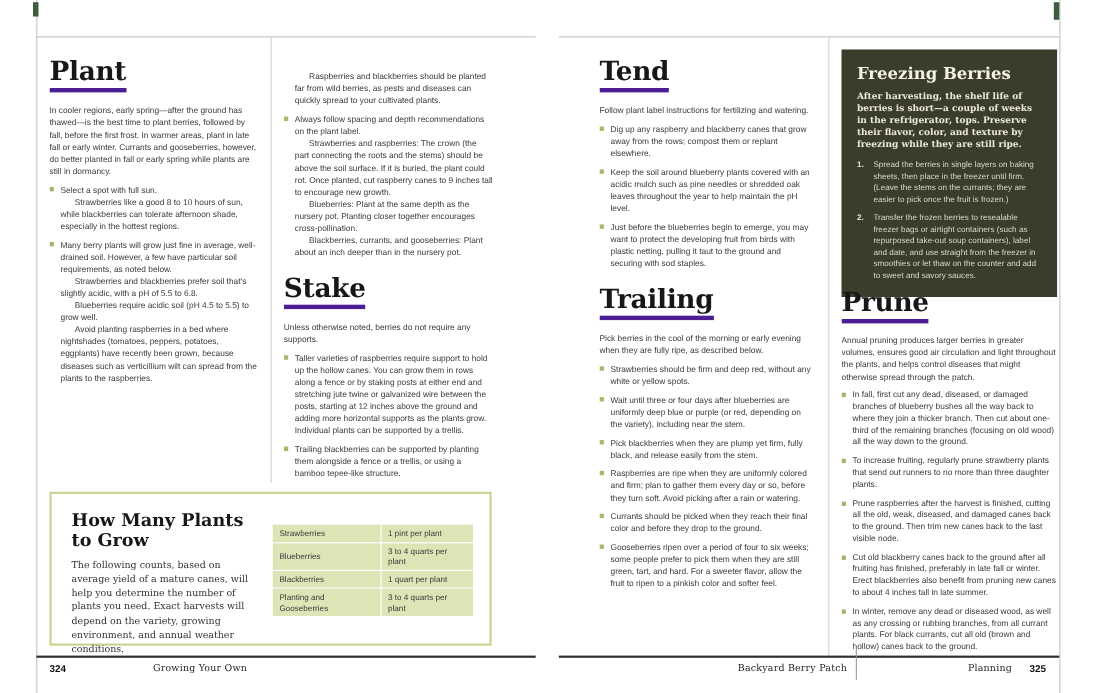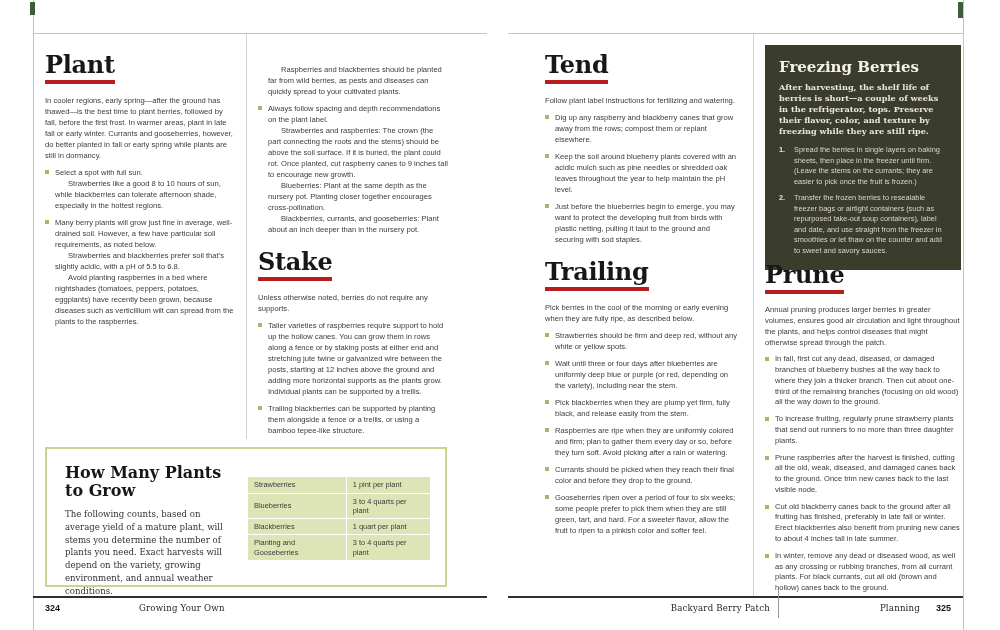--- a/index.html
+++ b/index.html
@@ -7,21 +7,21 @@
           font-family:"Liberation Sans",sans-serif;color:#3b3b3b;}
   
   .vrule{position:absolute;width:1px;background:#c4c4c4;}
   .hrule{position:absolute;height:1px;background:#c4c4c4;}
   .frule{position:absolute;height:2px;background:#2f2f2f;}
   .tick{position:absolute;background:#3e5c3e;}
   
   .textcol{position:absolute;overflow:hidden;}
   .h2{font-family:"DejaVu Serif",serif;font-weight:700;font-size:24px;line-height:1.05;
       color:#171717;margin:0 0 11px;letter-spacing:-0.3px;}
-  .h2 span{display:inline-block;border-bottom:4px solid #b91c1c;padding-bottom:3px;}
+  .h2 span{display:inline-block;border-bottom:4px solid #4c1d95;padding-bottom:3px;}
   .body,.bt p,.cont{font-size:7.6px;line-height:1.45;color:#3b3b3b;margin:0;}
   .body{margin-bottom:6px;}
   .cont{padding-left:10px;text-indent:13px;margin-bottom:6px;}
   .ind{text-indent:13px;}
   .bullet{display:flex;gap:6px;margin-bottom:6px;}
   .sq{width:4px;height:4px;background:#a3b86c;margin-top:3px;flex:none;}
   .bt{flex:1;}
   .sec2{margin-top:14px;}
   
   #plants-box{position:absolute;left:45px;top:447px;width:402px;height:140px;box-sizing:border-box;
@@ -73,20 +73,21 @@
         <div class="bt">
           <p>Select a spot with full sun.</p>
           <p class="ind">Strawberries like a good 8 to 10 hours of sun, while blackberries can tolerate afternoon shade, especially in the hottest regions.</p>
         </div>
       </div>
       <div class="bullet">
         <span class="sq"></span>
         <div class="bt">
           <p>Many berry plants will grow just fine in average, well-drained soil. However, a few have particular soil requirements, as noted below.</p>
           <p class="ind">Strawberries and blackberries prefer soil that's slightly acidic, with a pH of 5.5 to 6.8.</p>
+          <p class="ind">Blueberries require acidic soil (pH 4.5 to 5.5) to grow well.</p>
           <p class="ind">Avoid planting raspberries in a bed where nightshades (tomatoes, peppers, potatoes, eggplants) have recently been grown, because diseases such as verticillium wilt can spread from the plants to the raspberries.</p>
         </div>
       </div>
     </section>
   </div>
 
   <div class="textcol" id="col-l2" style="left:258px;top:64px;width:190px;height:381px;">
     <p class="cont">Raspberries and blackberries should be planted far from wild berries, as pests and diseases can quickly spread to your cultivated plants.</p>
     <div class="bullet">
       <span class="sq"></span>
@@ -111,21 +112,21 @@
         <div class="bt">
           <p>Trailing blackberries can be supported by planting them alongside a fence or a trellis, or using a bamboo tepee-like structure.</p>
         </div>
       </div>
     </section>
   </div>
 
   <div id="plants-box">
     <div class="pb-left">
       <h3 class="pb-title">How Many Plants to Grow</h3>
-      <p class="pb-body">The following counts, based on average yield of a mature plant, will stems you determine the number of plants you need. Exact harvests will depend on the variety, growing environment, and annual weather conditions.</p>
+      <p class="pb-body">The following counts, based on average yield of a mature canes, will help you determine the number of plants you need. Exact harvests will depend on the variety, growing environment, and annual weather conditions.</p>
     </div>
     <div class="pb-right">
       <table class="pb-table">
         <tbody>
           <tr>
             <td>Strawberries</td>
             <td class="amount">1 pint per plant</td>
           </tr>
           <tr>
             <td>Blueberries</td>
@@ -234,21 +235,21 @@
       </div>
       <div class="bullet">
         <span class="sq"></span>
         <div class="bt">
             <p>To increase fruiting, regularly prune strawberry plants that send out runners to no more than three daughter plants.</p>
           </div>
       </div>
       <div class="bullet">
         <span class="sq"></span>
         <div class="bt">
-            <p>Prune raspberries after the harvest is finished, cutting all the old, weak, diseased, and damaged canes back to the ground. Once trim new canes back to the last visible node.</p>
+            <p>Prune raspberries after the harvest is finished, cutting all the old, weak, diseased, and damaged canes back to the ground. Then trim new canes back to the last visible node.</p>
           </div>
       </div>
       <div class="bullet">
         <span class="sq"></span>
         <div class="bt">
             <p>Cut old blackberry canes back to the ground after all fruiting has finished, preferably in late fall or winter. Erect blackberries also benefit from pruning new canes to about 4 inches tall in late summer.</p>
           </div>
       </div>
       <div class="bullet">
         <span class="sq"></span>

